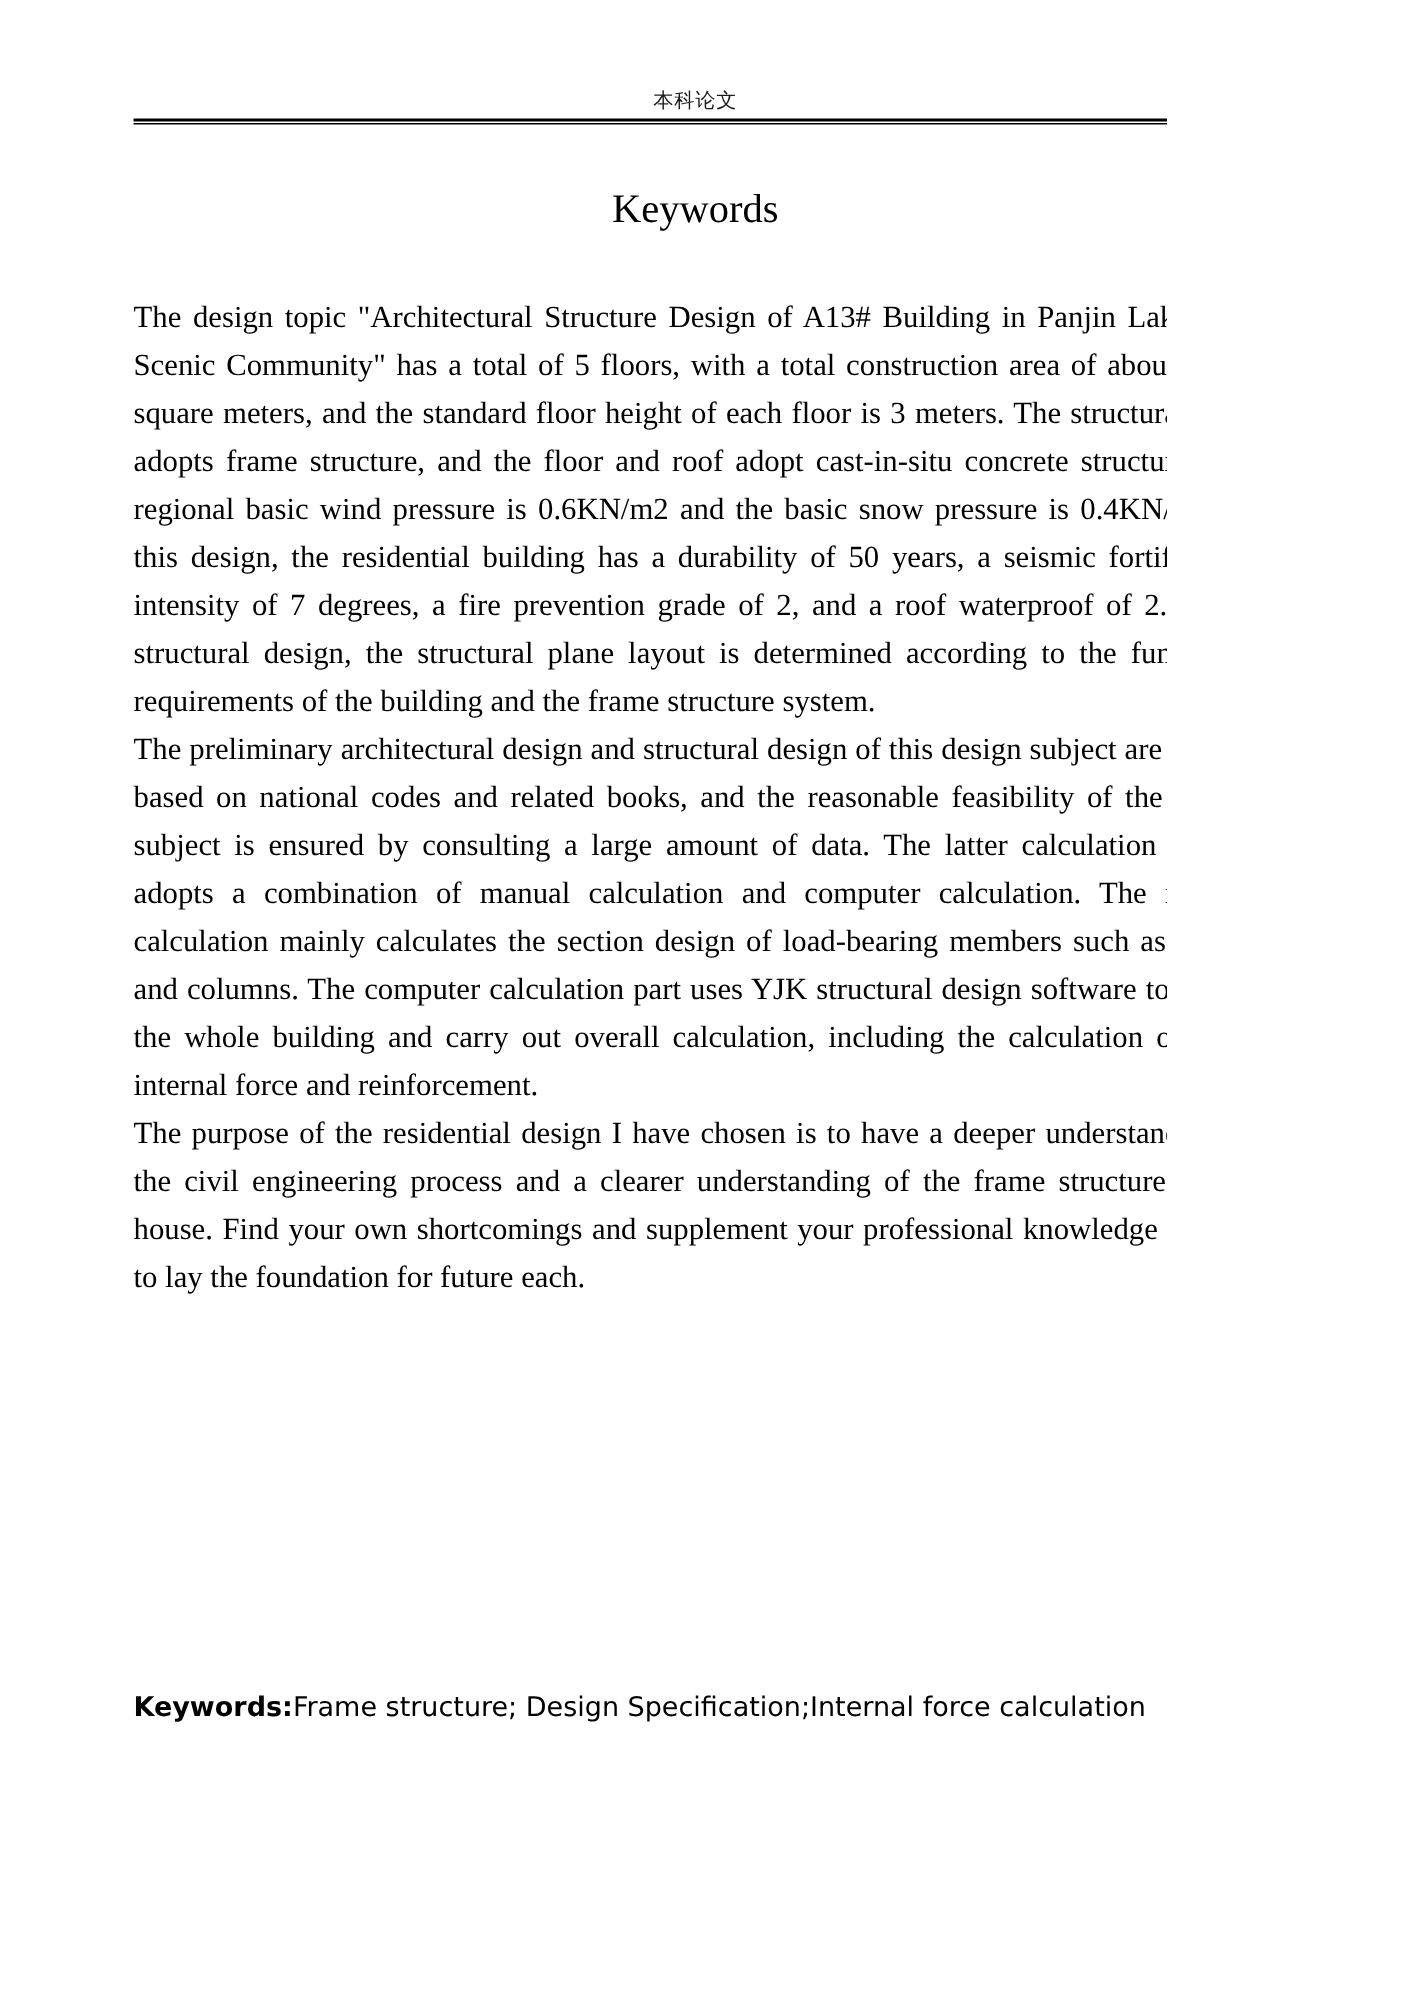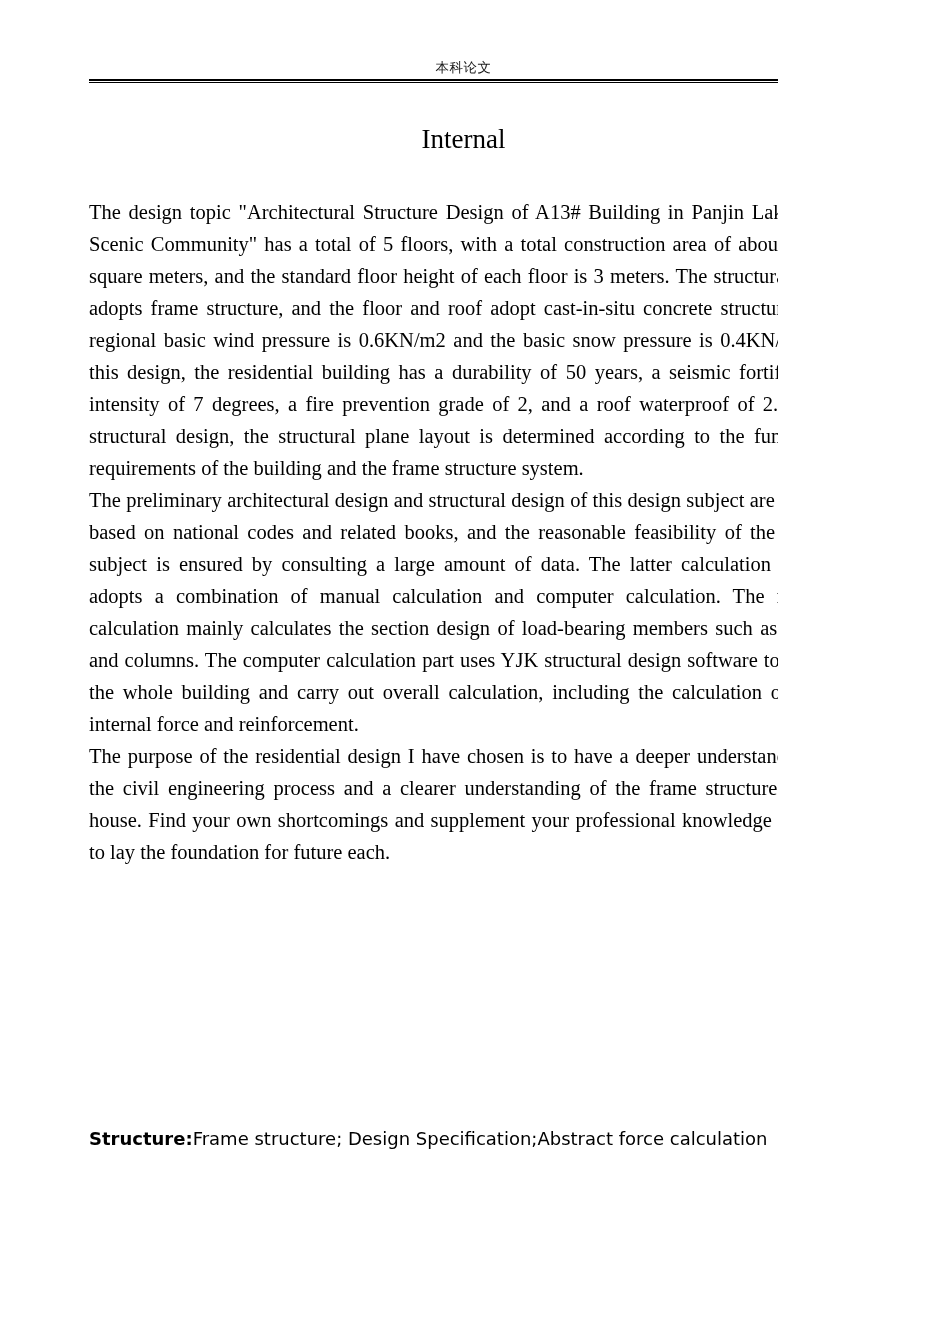--- a/index.html
+++ b/index.html
@@ -95,25 +95,25 @@
 </head>
 <body>
 
 <div class="page">
 
   <div class="header-area">
     <div class="header-text">本科论文</div>
     <div class="header-rule"></div>
   </div>
 
-  <div class="doc-title">Internal</div>
+  <div class="doc-title">Keywords</div>
 
   <div class="body-block">
     <p class="body-para">The design topic "Architectural Structure Design of A13# Building in Panjin Lakeshore Scenic Community" has a total of 5 floors, with a total construction area of about 5,000 square meters, and the standard floor height of each floor is 3 meters. The structural form adopts frame structure, and the floor and roof adopt cast-in-situ concrete structure. The regional basic wind pressure is 0.6KN/m2 and the basic snow pressure is 0.4KN/m2. In this design, the residential building has a durability of 50 years, a seismic fortification intensity of 7 degrees, a fire prevention grade of 2, and a roof waterproof of 2. In the structural design, the structural plane layout is determined according to the functional requirements of the building and the frame structure system.</p>
     <p class="body-para">The preliminary architectural design and structural design of this design subject are mainly based on national codes and related books, and the reasonable feasibility of the design subject is ensured by consulting a large amount of data. The latter calculation mainly adopts a combination of manual calculation and computer calculation. The manual calculation mainly calculates the section design of load-bearing members such as beams and columns. The computer calculation part uses YJK structural design software to model the whole building and carry out overall calculation, including the calculation of load, internal force and reinforcement.</p>
     <p class="body-para">The purpose of the residential design I have chosen is to have a deeper understanding of the civil engineering process and a clearer understanding of the frame structure of the house. Find your own shortcomings and supplement your professional knowledge in time to lay the foundation for future each.</p>
   </div>
 
   <div class="keywords-line">
-    <span class="keywords-label">Structure:</span><span class="keywords-value">Frame structure; Design Specification;Abstract force calculation</span>
+    <span class="keywords-label">Keywords:</span><span class="keywords-value">Frame structure; Design Specification;Internal force calculation</span>
   </div>
 
 </div>
 
 </body></html>

